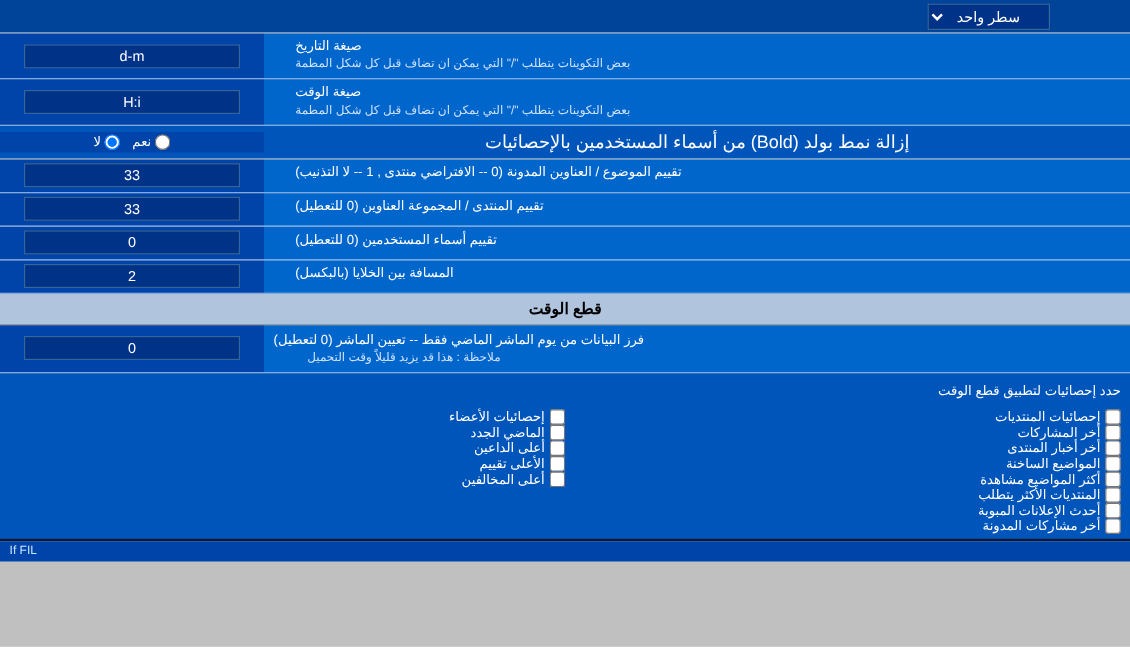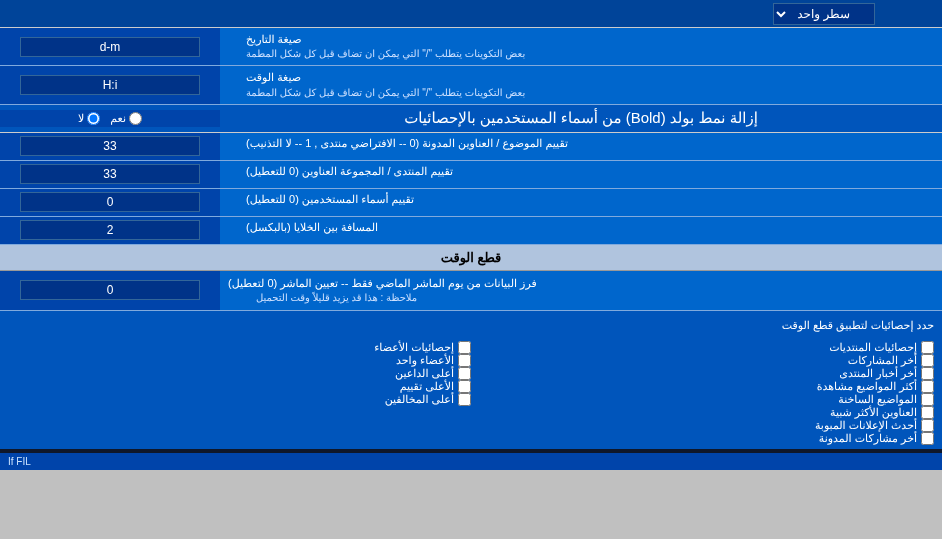--- a/index.html
+++ b/index.html
@@ -192,21 +192,21 @@
       padding: 2px 6px;
       width: 180px;
       text-align: center;
       font-size: 12px;
     }
 
     
     .snap-check-section {
       background: #0055bb;
       padding: 4px 8px;
-      border-bottom: 4px solid #0f172a;
+      border-bottom: 2px solid #0f172a;
     }
 
     .snap-check-row {
       display: flex;
       align-items: center;
       min-height: 22px;
     }
 
     .snap-check-desc {
       flex: 1;
@@ -343,48 +343,48 @@
         <div class="snap-checkbox-item">
           <input type="checkbox" style="">
           <span>أخر المشاركات</span>
         </div>
         <div class="snap-checkbox-item">
           <input type="checkbox" style="">
           <span>أخر أخبار المنتدى</span>
         </div>
         <div class="snap-checkbox-item">
           <input type="checkbox" style="">
+          <span>المواضيع الساخنة</span>
+        </div>
+        <div class="snap-checkbox-item">
+          <input type="checkbox" style="">
           <span>أكثر المواضيع مشاهدة</span>
         </div>
         <div class="snap-checkbox-item">
           <input type="checkbox" style="">
-          <span>المواضيع الساخنة</span>
-        </div>
-        <div class="snap-checkbox-item">
-          <input type="checkbox" style="">
-          <span>العناوين الأكثر شبية</span>
+          <span>المنتديات الأكثر يتطلب</span>
         </div>
         <div class="snap-checkbox-item">
           <input type="checkbox" style="">
           <span>أحدث الإعلانات المبوبة</span>
         </div>
         <div class="snap-checkbox-item">
           <input type="checkbox" style="">
           <span>أخر مشاركات المدونة</span>
         </div>
       </div>
 
       <div>
         <div class="snap-checkbox-item">
           <input type="checkbox" style="">
           <span>إحصائيات الأعضاء</span>
         </div>
         <div class="snap-checkbox-item">
           <input type="checkbox" style="">
-          <span>الأعضاء واحد</span>
+          <span>الماضي الجدد</span>
         </div>
         <div class="snap-checkbox-item">
           <input type="checkbox" style="">
           <span>أعلى الداعين</span>
         </div>
         <div class="snap-checkbox-item">
           <input type="checkbox" style="">
           <span>الأعلى تقييم</span>
         </div>
         <div class="snap-checkbox-item">

